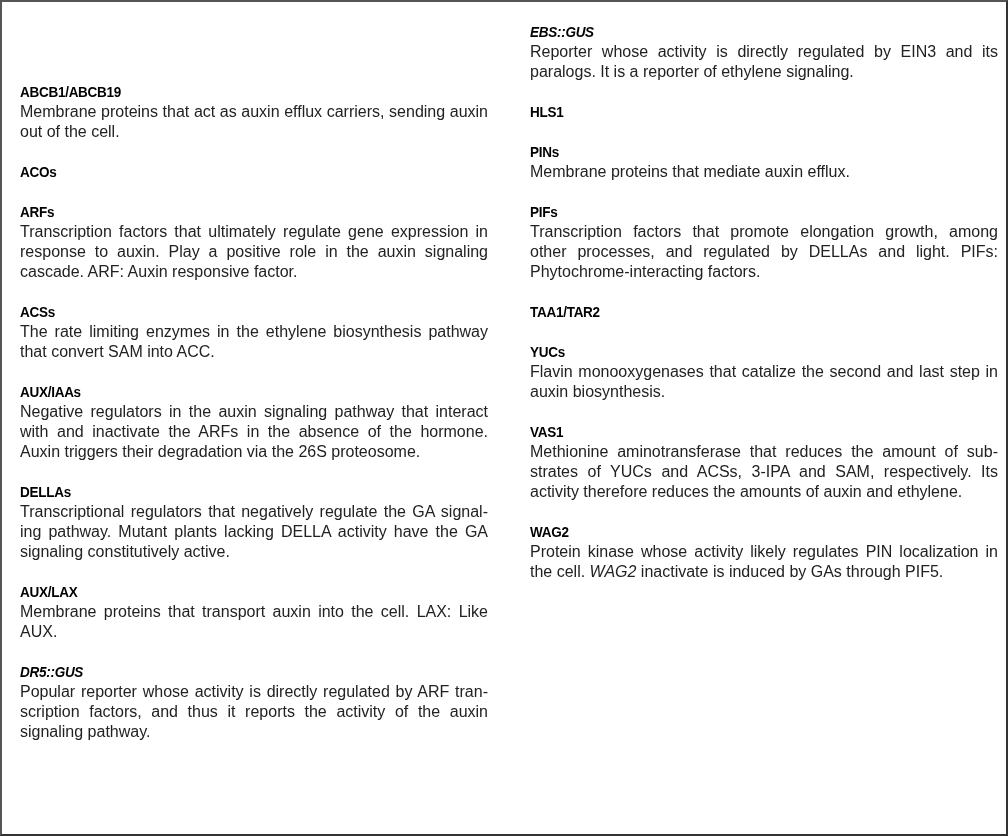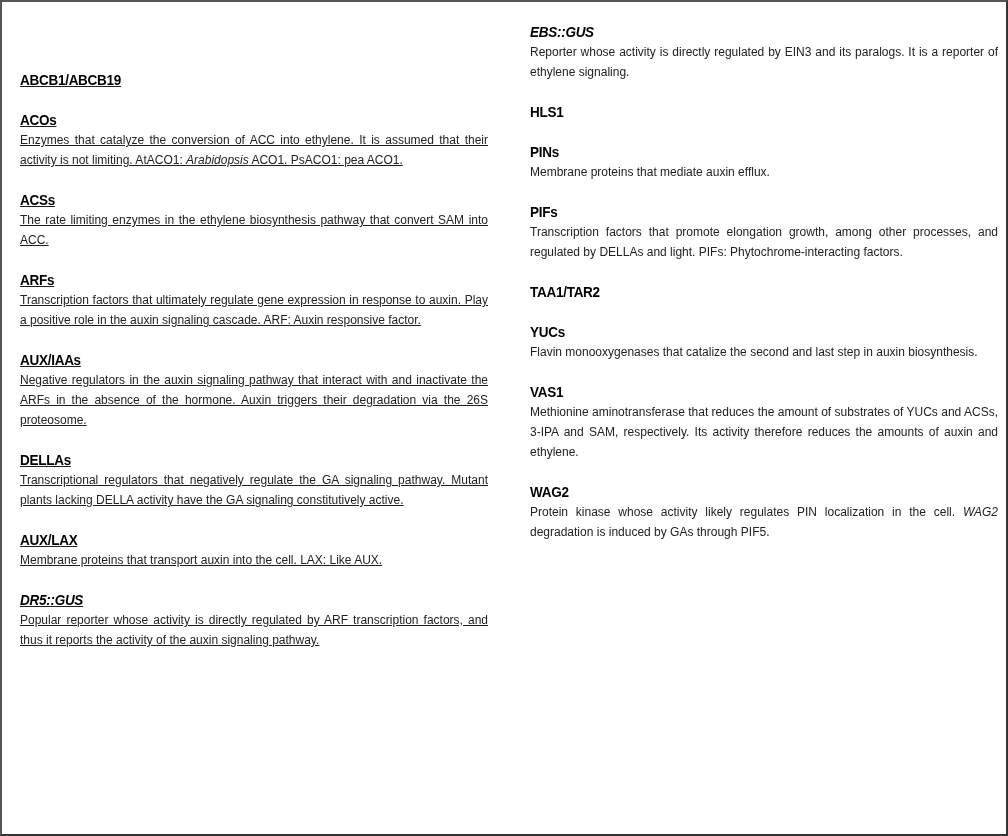--- a/index.html
+++ b/index.html
@@ -13,62 +13,62 @@
     border-bottom: 2px solid #333;
     background: #fff;
   }
   .col {
     position: absolute;
     top: 0;
     width: 468px;
     font-family: "Liberation Sans", sans-serif;
     color: #1f1f1f;
   }
-  .col-left { left: 18px; top: 68px; text-decoration: underline; }
+  .col-left { left: 18px; top: 80px; }
   .col-right { left: 520px; top: 20px; margin-left: 8px; }
   .entry { margin: 0 0 20px 0; }
   .term {
     font-family: "Liberation Sans", sans-serif;
     font-weight: bold;
     font-size: 15px;
     letter-spacing: -0.3px;
     color: #000;
     line-height: 20px;
     transform: scaleX(0.9);
     transform-origin: left center;
     white-space: nowrap;
   }
   .term.italic { font-style: italic; }
   .def {
-    font-size: 12px;
+    font-size: 16px;
     line-height: 20px;
     text-align: justify;
     color: #222;
   }
   .def i { font-style: italic; }
 </style>
 </head>
 <body>
 
 <div class="box">
   <div class="col col-left">
       <div class="entry">
         <div class="term">ABCB1/ABCB19</div>
+        <div class="def"><span>Membrane proteins that act as auxin efflux carriers, sending auxin out of the cell.</span></div>
       </div>
       <div class="entry">
         <div class="term">ACOs</div>
-        <div class="def"><span>Enzymes that catalyze the conversion of ACC into ethylene. It is assumed that their activity is not limiting. AtACO1: </span><i>Arabidopsis</i><span> ACO1. PsACO1: pea ACO1.</span></div>
+      </div>
+      <div class="entry">
+        <div class="term">ARFs</div>
+        <div class="def"><span>Transcription factors that ultimately regulate gene expression in response to auxin. Play a positive role in the auxin signaling cascade. ARF: Auxin responsive factor.</span></div>
       </div>
       <div class="entry">
         <div class="term">ACSs</div>
         <div class="def"><span>The rate limiting enzymes in the ethylene biosynthesis pathway that convert SAM into ACC.</span></div>
-      </div>
-      <div class="entry">
-        <div class="term">ARFs</div>
-        <div class="def"><span>Transcription factors that ultimately regulate gene expression in response to auxin. Play a positive role in the auxin signaling cascade. ARF: Auxin responsive factor.</span></div>
       </div>
       <div class="entry">
         <div class="term">AUX/IAAs</div>
         <div class="def"><span>Negative regulators in the auxin signaling pathway that interact with and inactivate the ARFs in the absence of the hormone. Auxin triggers their degradation via the 26S proteosome.</span></div>
       </div>
       <div class="entry">
         <div class="term">DELLAs</div>
         <div class="def"><span>Transcriptional regulators that negatively regulate the GA signal­ing pathway. Mutant plants lacking DELLA activity have the GA signaling constitutively active.</span></div>
       </div>
       <div class="entry">
@@ -102,16 +102,16 @@
       <div class="entry">
         <div class="term">YUCs</div>
         <div class="def"><span>Flavin monooxygenases that catalize the second and last step in auxin biosynthesis.</span></div>
       </div>
       <div class="entry">
         <div class="term">VAS1</div>
         <div class="def"><span>Methionine aminotransferase that reduces the amount of sub­strates of YUCs and ACSs, 3-IPA and SAM, respectively. Its activity therefore reduces the amounts of auxin and ethylene.</span></div>
       </div>
       <div class="entry">
         <div class="term">WAG2</div>
-        <div class="def"><span>Protein kinase whose activity likely regulates PIN localization in the cell. </span><i>WAG2</i><span> degradation is induced by GAs through PIF5.</span></div>
+        <div class="def"><span>Protein kinase whose activity likely regulates PIN localization in the cell. </span><i>WAG2</i><span> inactivate is induced by GAs through PIF5.</span></div>
       </div>
     </div>
 </div>
 
 </body></html>

